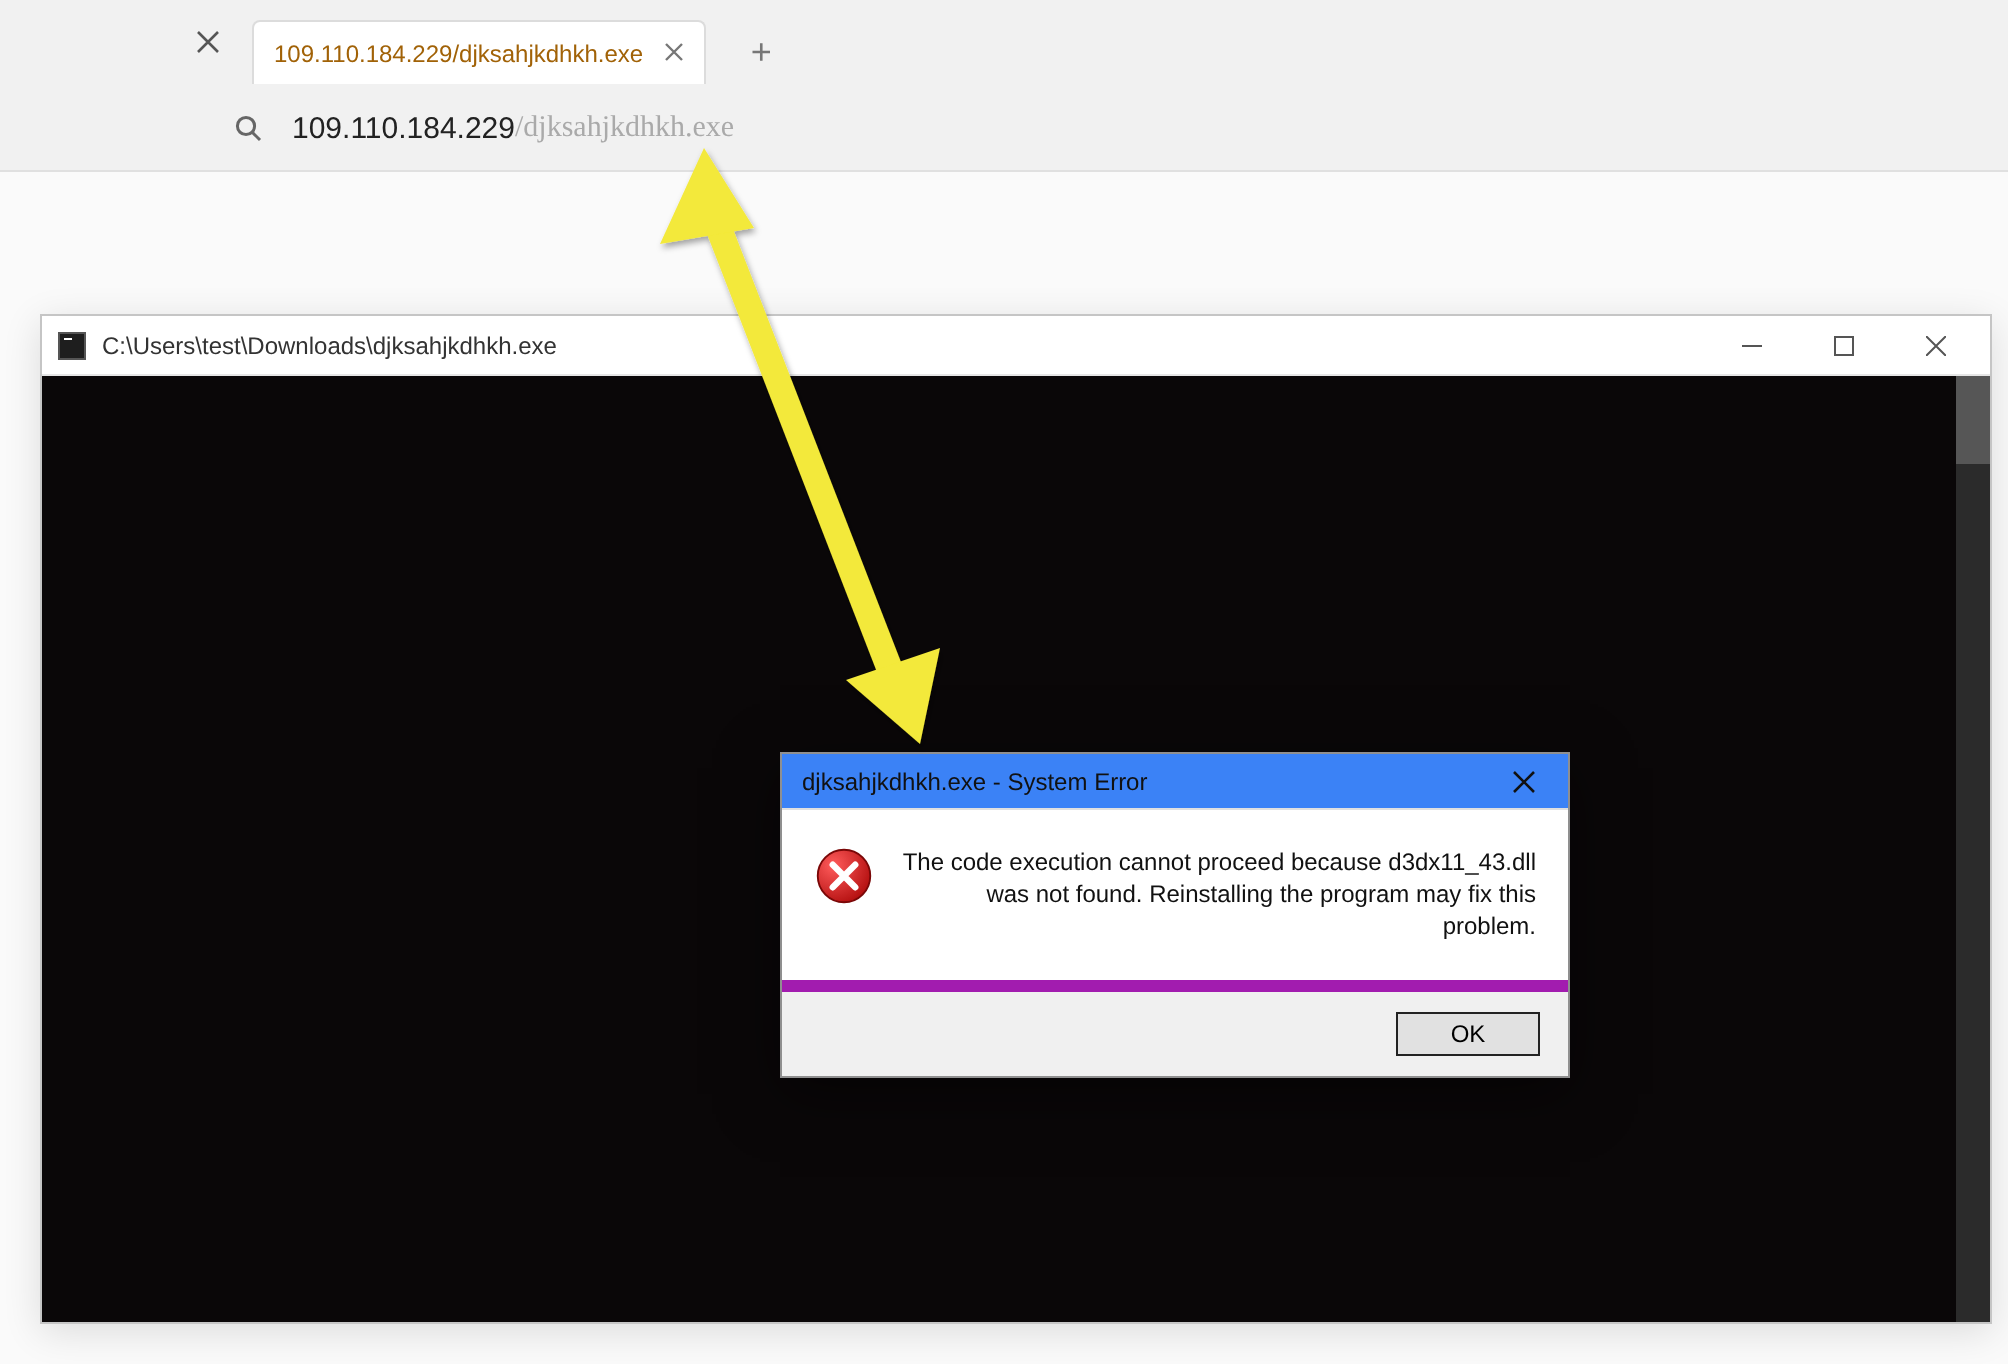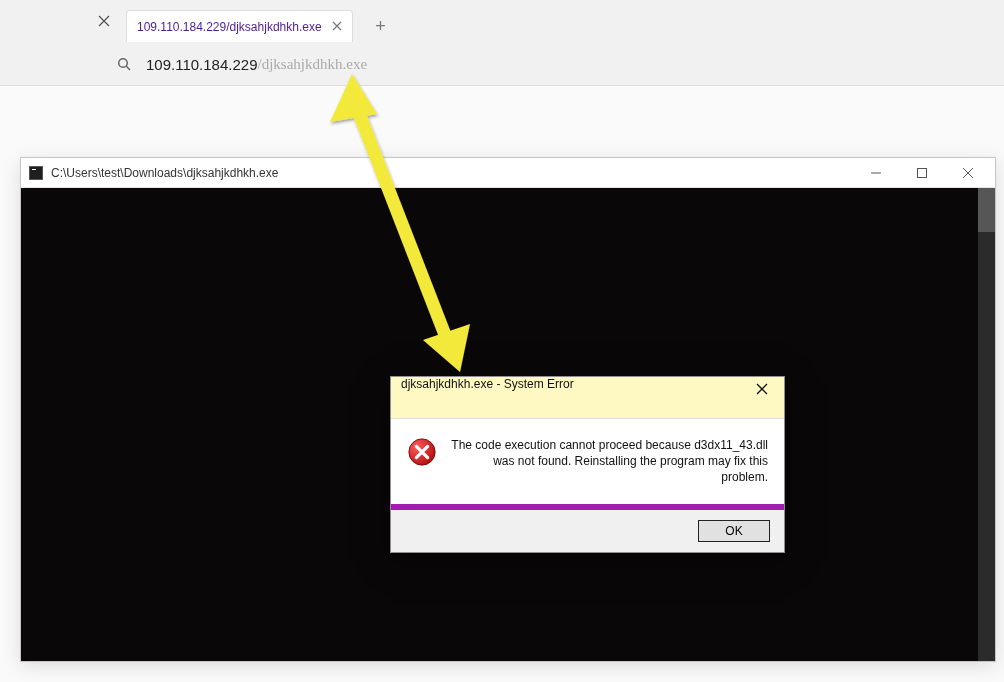--- a/index.html
+++ b/index.html
@@ -41,21 +41,21 @@
       border: 1px solid #dcdcdc;
       border-bottom: none;
       border-radius: 4px 4px 0 0;
       height: 32px;
       min-width: 210px;
       display: flex;
       align-items: center;
       justify-content: space-between;
       padding: 0 10px;
       font-size: 12px;
-      color: #4c1d95;
+      color: #a16207;
       margin-left: 40px;
     }
     .tab-title { font-size: 12px; }
     .tab-close { color: #777; cursor: pointer; font-size: 13px; margin-left: 10px; }
     .new-tab {
       width: 28px;
       height: 28px;
       display: flex;
       align-items: center;
       justify-content: center;
@@ -170,26 +170,26 @@
       position: absolute;
       left: 390px;
       top: 376px;
       width: 395px;
       background: #fff;
       border: 1px solid #8f8f8f;
       box-shadow: 0 8px 28px rgba(0,0,0,0.5);
       z-index: 20;
     }
     .dialog-titlebar {
-      height: 42px;
-      display: flex;
-      align-items: flex-start;
+      height: 28px;
+      display: flex;
+      align-items: center;
       justify-content: space-between;
       padding: 0 6px 0 10px;
-      background: #fef9c3;
+      background: #3b82f6;
       border-bottom: 1px solid #e0e0e0;
     }
     .dialog-title-text {
       font-size: 12px;
       color: #111;
     }
     .dialog-close {
       width: 32px;
       height: 24px;
       display: flex;

